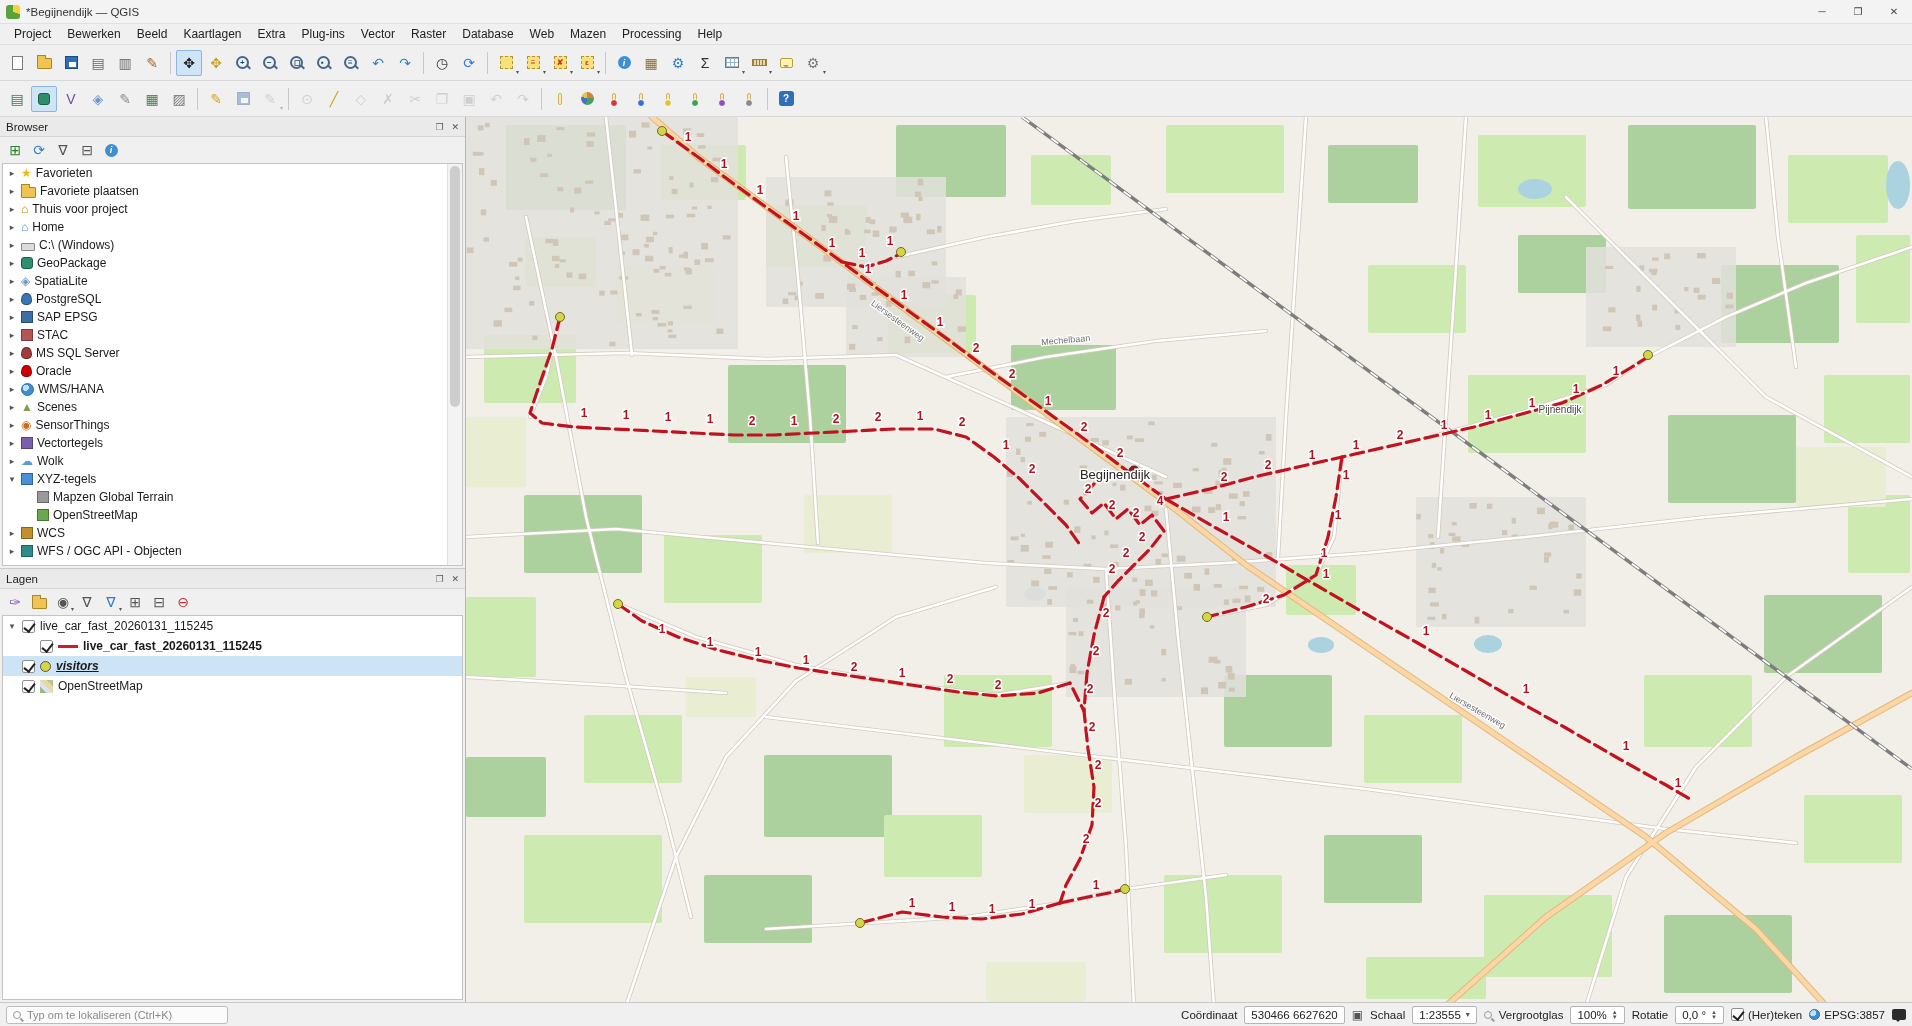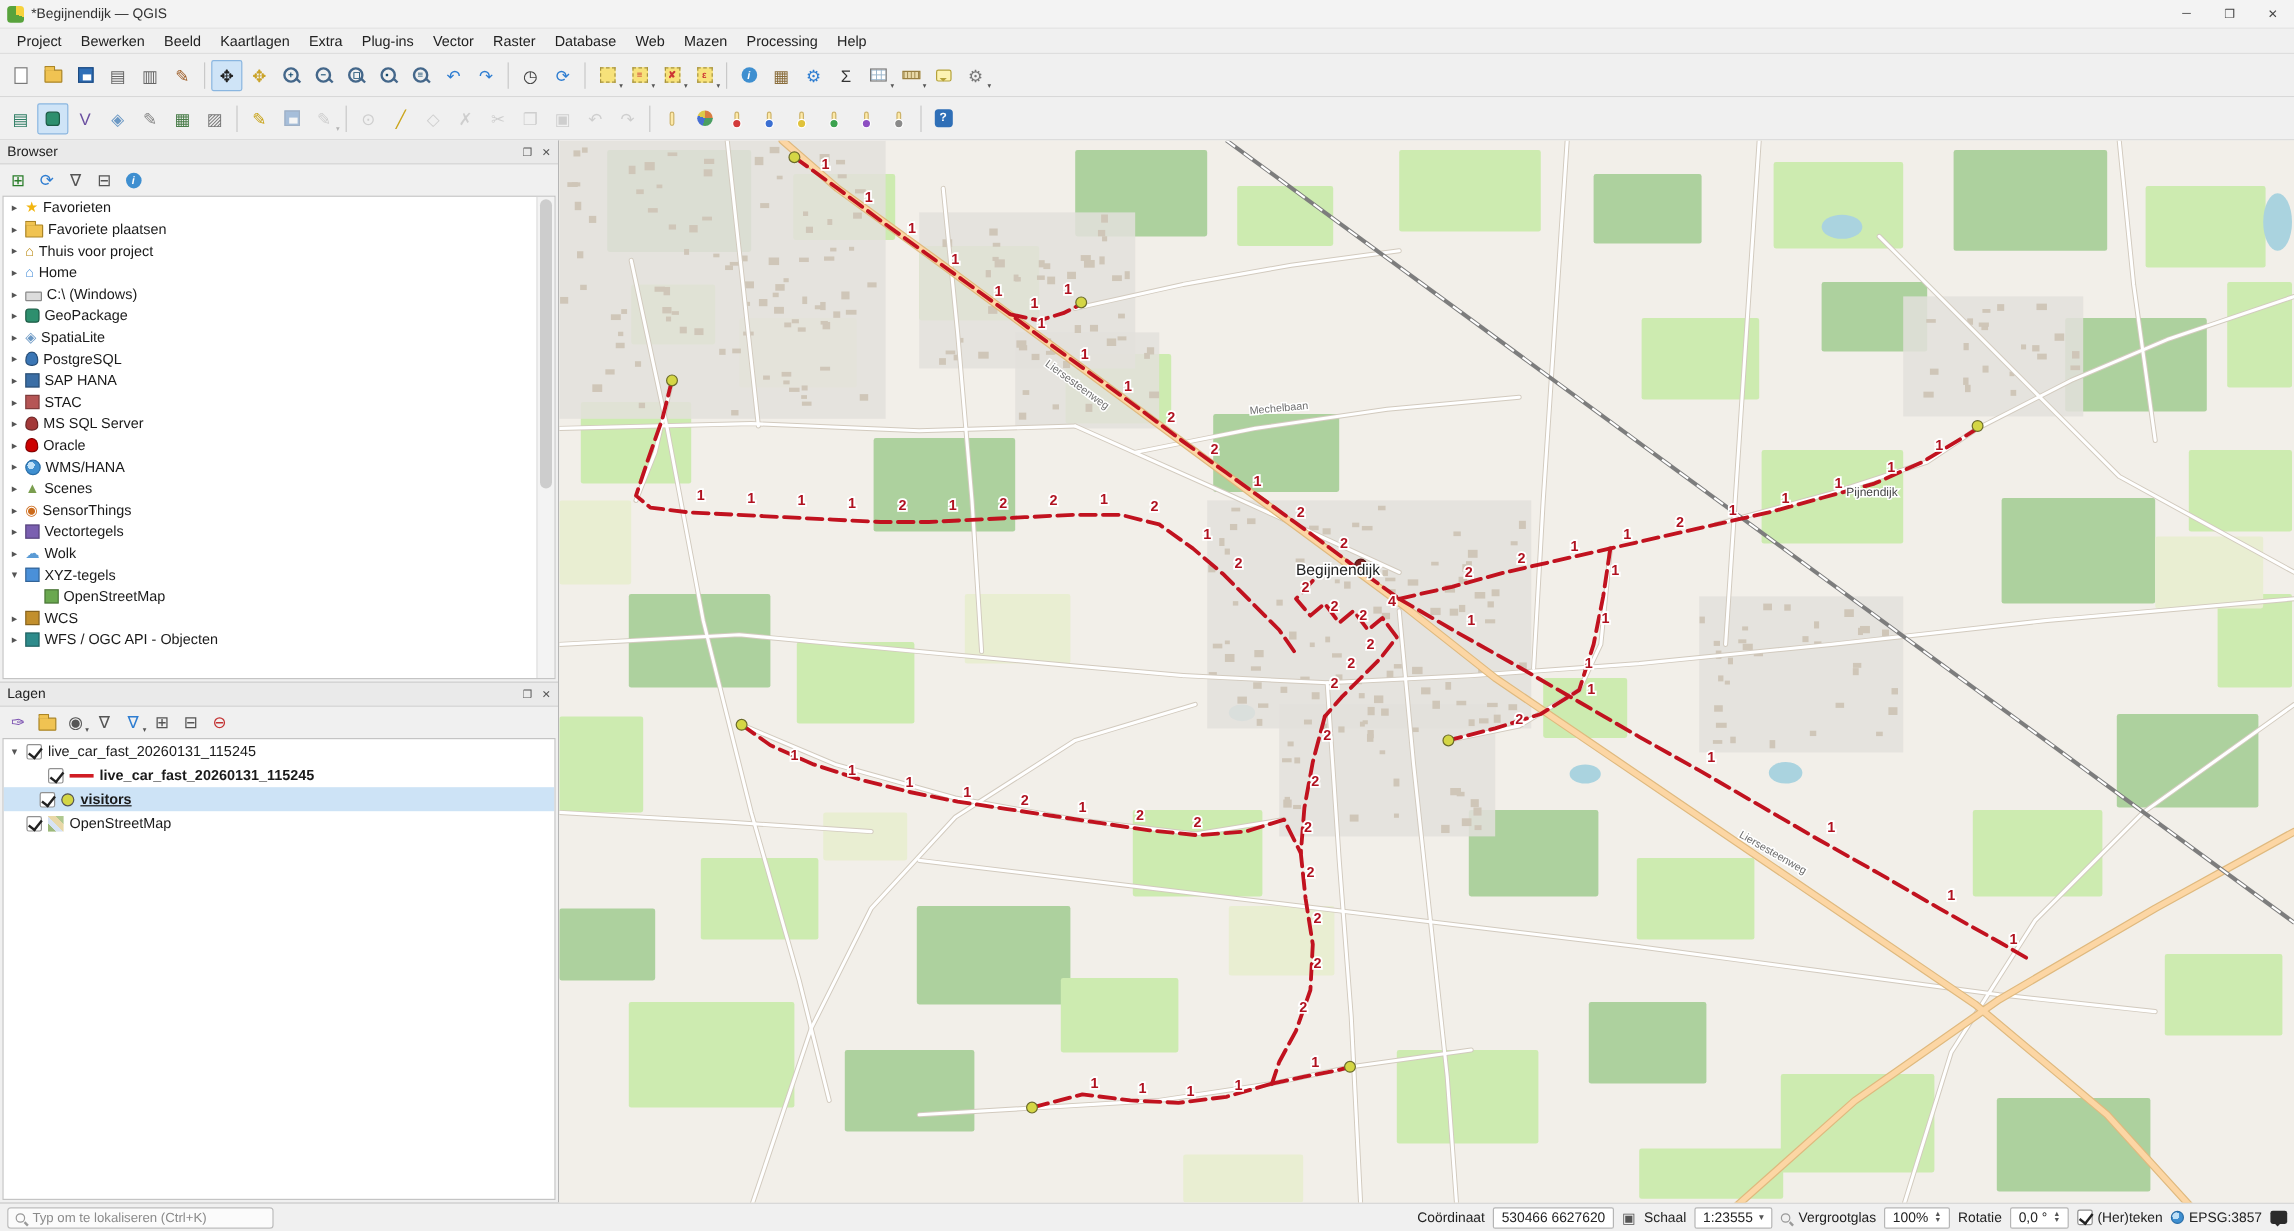--- a/index.html
+++ b/index.html
@@ -378,21 +378,21 @@
               <span class="tlabel">SpatiaLite</span>
             </div>
             <div class="trow" style="padding-left: 4px;">
               <span class="arrow">▸</span>
               <span class="ci ci-db" style="background: rgb(59, 118, 181);"></span>
               <span class="tlabel">PostgreSQL</span>
             </div>
             <div class="trow" style="padding-left: 4px;">
               <span class="arrow">▸</span>
               <span class="ci ci-grid" style="background: rgb(59, 110, 165);"></span>
-              <span class="tlabel">SAP HANA</span>
+              <span class="tlabel">SAP EPSG</span>
             </div>
             <div class="trow" style="padding-left: 4px;">
               <span class="arrow">▸</span>
               <span class="ci ci-grid" style="background: rgb(181, 85, 85);"></span>
               <span class="tlabel">STAC</span>
             </div>
             <div class="trow" style="padding-left: 4px;">
               <span class="arrow">▸</span>
               <span class="ci ci-db" style="background: rgb(163, 57, 57);"></span>
               <span class="tlabel">MS SQL Server</span>
@@ -424,20 +424,25 @@
             </div>
             <div class="trow" style="padding-left: 4px;">
               <span class="arrow">▸</span>
               <span class="glyph" style="font-size: 12px; color: rgb(91, 155, 213);">☁</span>
               <span class="tlabel">Wolk</span>
             </div>
             <div class="trow" style="padding-left: 4px;">
               <span class="arrow">▾</span>
               <span class="ci ci-grid" style="background: rgb(74, 144, 217);"></span>
               <span class="tlabel">XYZ-tegels</span>
+            </div>
+            <div class="trow" style="padding-left: 20px;">
+              <span class="arrow"></span>
+              <span class="ci ci-grid" style="background: rgb(153, 153, 153);"></span>
+              <span class="tlabel">Mapzen Global Terrain</span>
             </div>
             <div class="trow" style="padding-left: 20px;">
               <span class="arrow"></span>
               <span class="ci ci-grid" style="background: rgb(106, 168, 79);"></span>
               <span class="tlabel">OpenStreetMap</span>
             </div>
             <div class="trow" style="padding-left: 4px;">
               <span class="arrow">▸</span>
               <span class="ci ci-grid" style="background: rgb(194, 143, 44);"></span>
               <span class="tlabel">WCS</span>
@@ -493,21 +498,21 @@
               <span class="arrow">▾</span>
               <span class="cb checked"></span>
               <span class="llabel">live_car_fast_20260131_115245</span>
             </div>
             <div class="lrow" style="padding-left: 22px;">
               <span class="arrow"></span>
               <span class="cb checked"></span>
               <span class="sw-line" style="background: rgb(208, 28, 36);"></span>
               <span class="llabel b">live_car_fast_20260131_115245</span>
             </div>
-            <div class="lrow lsel" style="padding-left: 15px;">
+            <div class="lrow lsel" style="padding-left: 4px; font-style: italic;">
               <span class="arrow"></span>
               <span class="cb checked"></span>
               <span class="sw-point" style="background: rgb(212, 214, 69);"></span>
               <span class="llabel b u">visitors</span>
             </div>
             <div class="lrow" style="padding-left: 4px;">
               <span class="arrow"></span>
               <span class="cb checked"></span>
               <span class="sw-raster"></span>
               <span class="llabel">OpenStreetMap</span>

